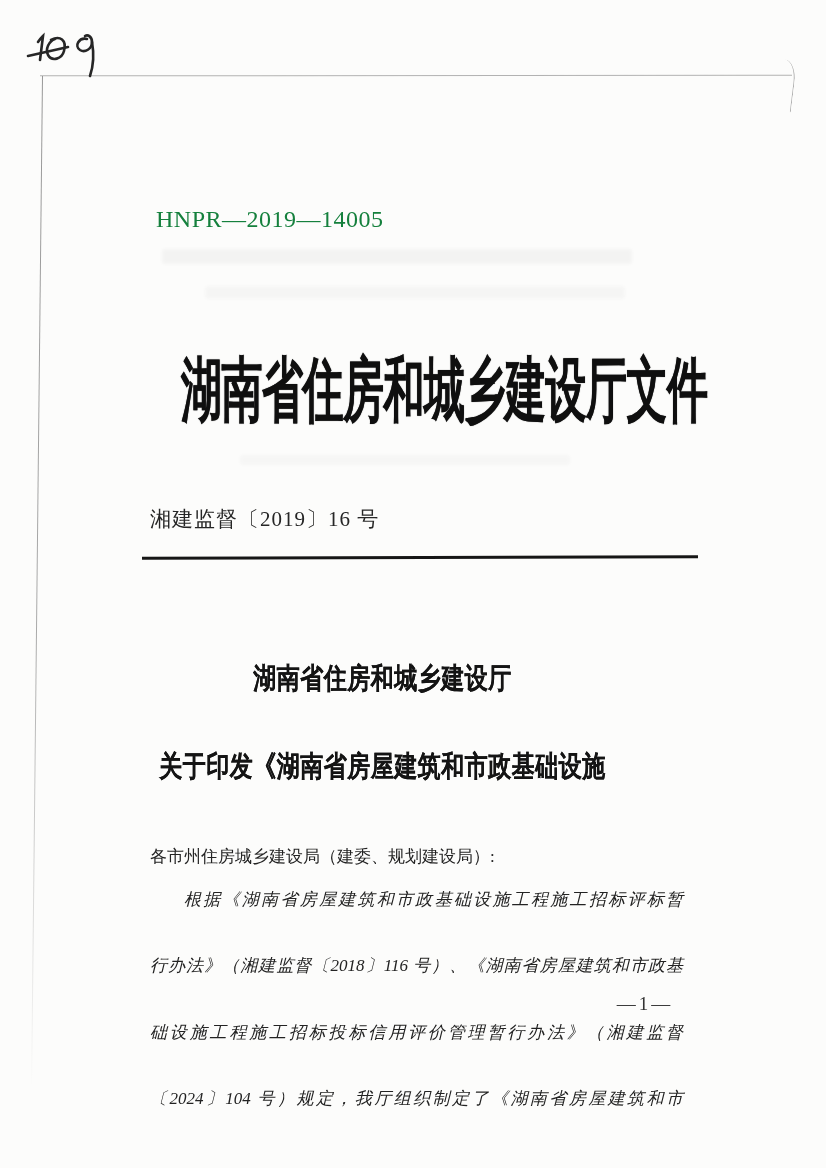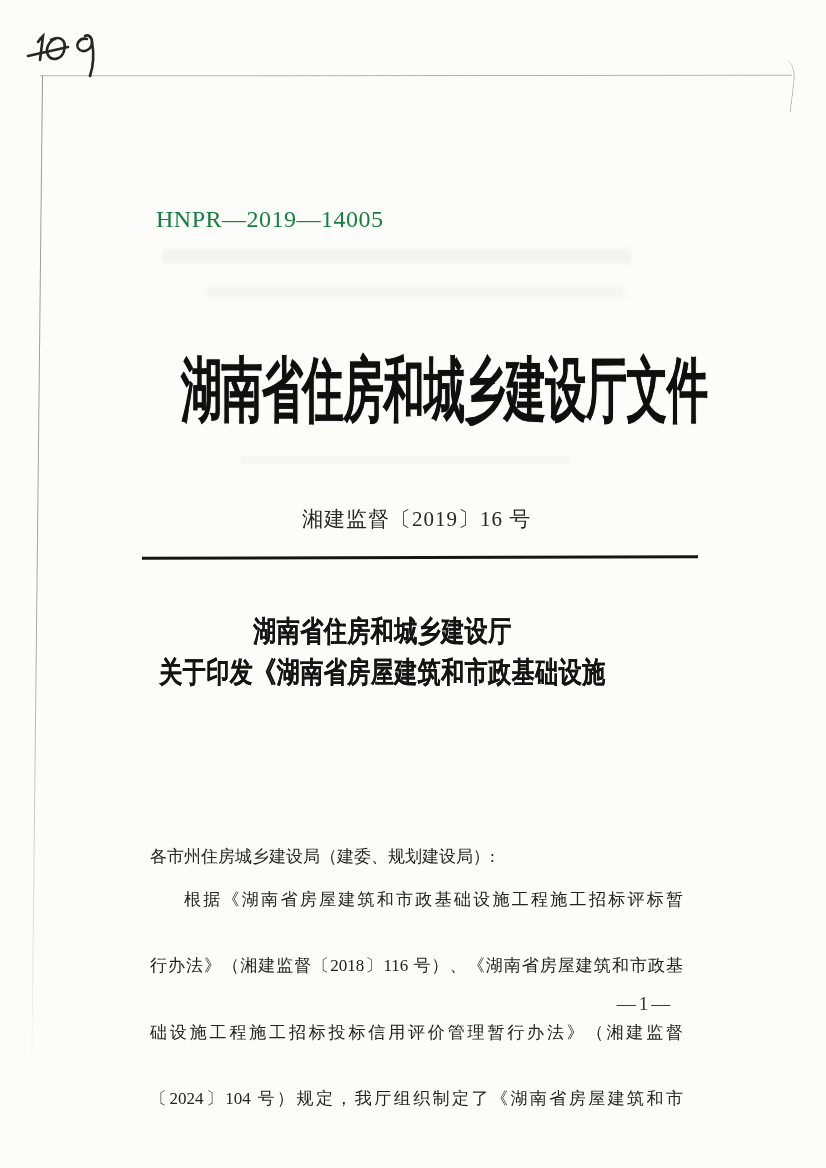--- a/index.html
+++ b/index.html
@@ -37,37 +37,37 @@
     font-size:24px; letter-spacing:.5px; color:#15803d; white-space:nowrap;
   }
   .orgheader{
     position:absolute; left:181px; top:356px;
     font-size:41px; line-height:41px; font-weight:900; letter-spacing:-.5px;
     color:#0f0f0f; white-space:nowrap;
     transform:scaleY(1.72); transform-origin:top left;
     text-shadow:0 0 .6px #1a1a1a;
   }
   .issue{
-    position:absolute; left:150px; top:505px; width:533px; text-align:center;
+    position:absolute; left:150px; top:505px; width:533px; text-align:left;
     font-size:21px; letter-spacing:1px; color:#262626;
   }
   .rule{
     position:absolute; left:142px; top:556px; width:556px; height:2.6px;
     background:#161616; transform:rotate(-0.18deg);
   }
   .titleblock{ position:absolute; left:116px; top:612px; width:533px; text-align:center; }
-  .tline{ height:40.5px; line-height:40.5px; }
+  .tline{ height:40.5px; line-height:40.5px;margin-top:47px; }
   .tline > span{
     display:inline-block; font-size:23px; font-weight:bold; letter-spacing:.5px;
     color:#141414; transform:scaleY(1.26); white-space:nowrap;
     text-shadow:0 0 .4px #222;
   }
   .body{ position:absolute; left:150px; top:808px; width:533px; font-size:17px; color:#232323; }
   .bline{ height:34.5px; line-height:34.5px; white-space:nowrap;margin-top:32px; }
-  .bline.j{ white-space:normal; text-align:justify; text-align-last:justify; }
+  .bline.j{ white-space:normal; text-align:justify; text-align-last:justify;font-style:italic; }
   .bline.first{ margin-top:8px; text-indent:34px; }
   .pagenum{
     position:absolute; left:598px; top:993px; width:94px; text-align:center;
     font-size:19px; letter-spacing:3px; color:#333; white-space:nowrap;
   }
 </style>
 </head>
 <body>
 
 <div class="canvas">

